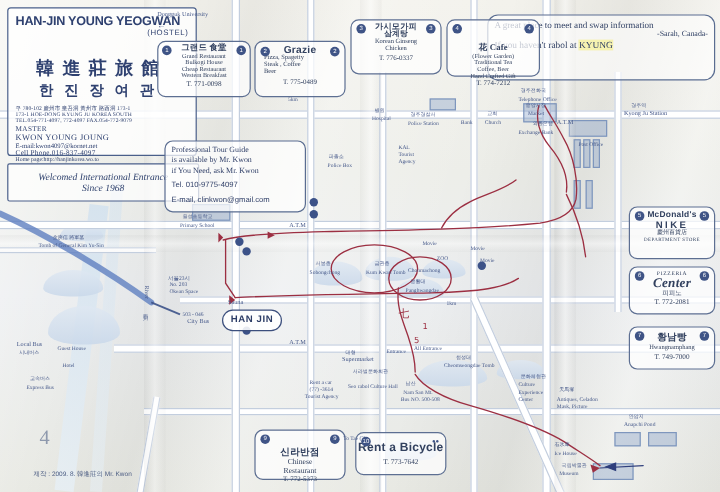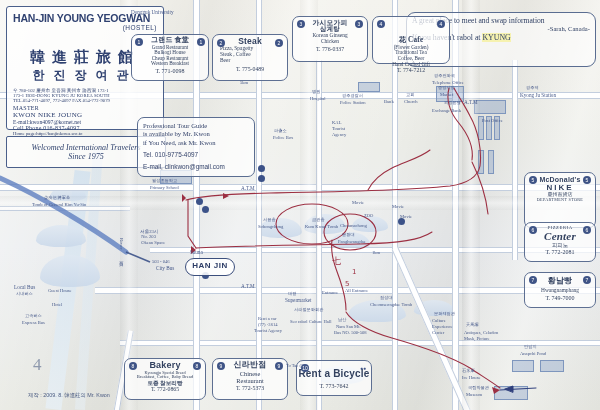--- a/index.html
+++ b/index.html
@@ -213,29 +213,29 @@
 
   <div id="hostel-card">
     <div class="eng-name">HAN-JIN YOUNG YEOGWAN</div>
     <div class="hostel-word">(HOSTEL)</div>
     <div class="hanja">韓進莊旅館</div>
     <div class="hangul">한진장여관</div>
     <div class="addr-kr">우 780-102 慶州市 皇吾洞 黃州市 路西洞 173-1</div>
     <div class="addr-en">173-1 HOE-DONG KYUNG JU KOREA SOUTH</div>
     <div class="tel-line">TEL.054-771-4097, 772-4097   FAX.054-772-9079</div>
     <div class="master">MASTER</div>
-    <div class="master-name">KWON NIKE JOUNG</div>
+    <div class="master-name">KWON YOUNG JOUNG</div>
     <div class="email">E-mail:kwon4097@kornet.net</div>
     <div class="cell">Cell Phone.016-837-4097</div>
     <div class="home">Home page:http://hanjinkorea.wo.to</div>
   </div>
 
   <div id="welcome-box">
-    <div class="l1">Welcomed International Travelers</div>
-    <div class="l2">Since 1975</div>
+    <div class="l1">Welcomed International Entrance</div>
+    <div class="l2">Since 1968</div>
   </div>
 
   <div id="tour-box">
     <div class="tl">Professional Tour Guide</div>
     <div class="tl">is available by Mr. Kwon</div>
     <div class="tl">if You Need, ask Mr. Kwon</div>
     <div class="tc">Tel. 010-9775-4097</div>
     <div class="tc">E-mail, clinkwon@gmail.com</div>
   </div>
 
@@ -250,21 +250,21 @@
     <div class="sub" style="font-size:5.2px;">Grand Restaurant</div>
     <div class="sub" style="font-size:5.2px;">Bulkogi House</div>
     <div class="sub" style="font-size:5.2px;">Cheap Restaurant</div>
     <div class="sub" style="font-size:5.2px;">Western Breakfast</div>
     <div class="tel" style="font-size:6px;margin-top:1px;">T. 771-0098</div>
     <span class="marker" style="left:3px;top:3px;">1</span>
     <span class="marker" style="right:3px;top:3px;">1</span>
   </div>
 
   <div class="box" style="left:212px;top:34px;width:76px;height:47px;padding-top:2px;">
-    <div class="ttl" style="font-size:8.5px;font-family:'Liberation Sans',sans-serif;">Steak</div>
+    <div class="ttl" style="font-size:8.5px;font-family:'Liberation Sans',sans-serif;">Grazie</div>
     <div class="sub" style="font-size:5.4px;text-align:left;padding-left:7px;">Pizza, Spagetty</div>
     <div class="sub" style="font-size:5.4px;text-align:left;padding-left:7px;">Steak , Coffee</div>
     <div class="sub" style="font-size:5.4px;text-align:left;padding-left:7px;">Beer</div>
     <div class="tel" style="font-size:5.8px;margin-top:2px;">T. 775-0489</div>
     <span class="marker" style="left:4px;top:4px;">2</span>
     <span class="marker" style="right:4px;top:4px;">2</span>
   </div>
 
   <div class="box" style="left:292px;top:16px;width:76px;height:46px;padding-top:2px;">
     <div class="ttl" style="font-size:6.8px;">가시모가피</div>
@@ -280,21 +280,21 @@
     <div class="ttl" style="font-size:7.2px;">花 Cafe</div>
     <div class="sub" style="font-size:5.2px;">(Flower Garden)</div>
     <div class="sub" style="font-size:5.2px;">Traditional Tea</div>
     <div class="sub" style="font-size:5.2px;">Coffee, Beer</div>
     <div class="sub" style="font-size:5.2px;">Hand Crafted Gift</div>
     <div class="tel" style="font-size:5.8px;">T. 774-7212</div>
     <span class="marker" style="left:4px;top:3px;">4</span>
     <span class="marker" style="right:4px;top:3px;">4</span>
   </div>
 
-  <div class="box" style="left:524px;top:172px;width:72px;height:56px;padding-top:3px;">
+  <div class="box" style="left:524px;top:172px;width:72px;height:44px;padding-top:3px;">
     <div class="ttl" style="font-size:7px;font-family:'Liberation Sans',sans-serif;">McDonald's</div>
     <div class="ttl" style="font-size:8px;letter-spacing:2px;font-family:'Liberation Sans',sans-serif;">NIKE</div>
     <div class="sub" style="font-size:5px;">慶州百貨店</div>
     <div class="sub" style="font-size:4.2px;letter-spacing:.3px;">DEPARTMENT STORE</div>
     <span class="marker" style="left:4px;top:3px;">5</span>
     <span class="marker" style="right:4px;top:3px;">5</span>
   </div>
 
   <div class="box" style="left:524px;top:222px;width:72px;height:40px;padding-top:3px;">
     <div class="sub" style="font-size:4.6px;letter-spacing:.6px;">PIZZERIA</div>
@@ -306,31 +306,22 @@
   </div>
 
   <div class="box" style="left:524px;top:272px;width:72px;height:36px;padding-top:4px;">
     <div class="ttl" style="font-size:8px;">황남빵</div>
     <div class="sub" style="font-size:5.4px;margin-top:2px;">Hwangnamphang</div>
     <div class="tel" style="font-size:6px;margin-top:2px;">T. 749-7000</div>
     <span class="marker" style="left:4px;top:3px;">7</span>
     <span class="marker" style="right:4px;top:3px;">7</span>
   </div>
 
-  <div class="box" style="left:124px;top:358px;width:82px;height:42px;padding-top:2px;">
-    <div class="ttl" style="font-size:9px;font-family:'Liberation Sans',sans-serif;">Bakery</div>
-    <div class="sub" style="font-size:4.2px;">Kyoungju Special Bread</div>
-    <div class="sub" style="font-size:4.6px;">Breakfast, Coffee, Baby Bread</div>
-    <div class="sub" style="font-size:5.6px;font-weight:bold;">토종 찰보리빵</div>
-    <div class="tel" style="font-size:5.8px;">T. 772-0865</div>
-    <span class="marker" style="left:4px;top:3px;">8</span>
-    <span class="marker" style="right:4px;top:3px;">8</span>
-  </div>
-
-  <div class="box" style="left:212px;top:358px;width:76px;height:42px;padding-top:2px;">
+
+  <div class="box" style="left:212px;top:358px;width:76px;height:42px;padding-top:14px;">
     <div class="ttl" style="font-size:8px;">신라반점</div>
     <div class="sub" style="font-size:6.4px;margin-top:1px;">Chinese</div>
     <div class="sub" style="font-size:6.4px;">Restaurant</div>
     <div class="tel" style="font-size:5.8px;margin-top:1px;">T. 772-5373</div>
     <span class="marker" style="left:4px;top:3px;">9</span>
     <span class="marker" style="right:4px;top:3px;">9</span>
   </div>
 
   <div class="box" style="left:296px;top:360px;width:76px;height:36px;padding-top:8px;">
     <div class="ttl" style="font-size:10px;font-family:'Liberation Sans',sans-serif;">Rent a Bicycle</div>

